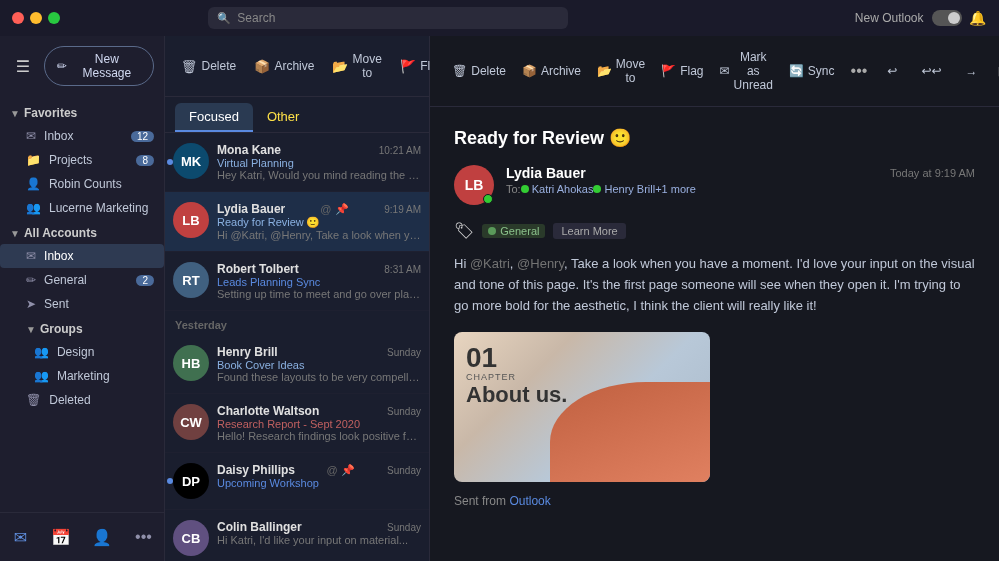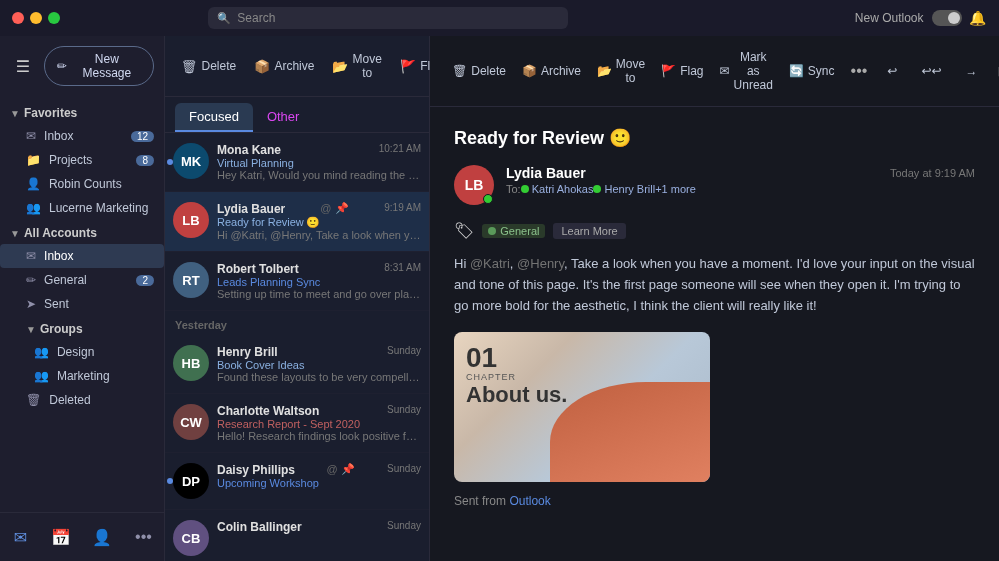--- a/index.html
+++ b/index.html
@@ -45,30 +45,30 @@
     .sidebar-bottom-btn.active { color: #6090e0; }
 
     
     .email-list { width: 265px; background: #1a1e2e; flex-shrink: 0; display: flex; flex-direction: column; border-right: 1px solid #2a2a3a; }
     .email-list-toolbar { display: flex; align-items: center; padding: 12px 10px; gap: 6px; background: #1a1e2e; border-bottom: 1px solid #2a2a3a; }
     .toolbar-btn { display: flex; align-items: center; gap: 4px; background: transparent; border: none; color: #c0c8d8; font-size: 12px; cursor: pointer; padding: 4px 6px; border-radius: 4px; }
     .toolbar-icon { font-size: 13px; }
     .filter-sort { margin-left: auto; display: flex; gap: 4px; }
 
     .tab-bar { display: flex; padding: 6px 10px 0; border-bottom: 1px solid #2a2a3a; gap: 0; }
-    .tab { padding: 6px 14px; font-size: 13px; cursor: pointer; border-radius: 6px 6px 0 0; color: #d946ef; }
+    .tab { padding: 6px 14px; font-size: 13px; cursor: pointer; border-radius: 6px 6px 0 0; color: #fde047; }
     .tab.active { background: #2a3a52; color: #fff; border-bottom: 2px solid #5a8ae0; }
 
     .email-list-items { flex: 1; overflow-y: auto; }
     .email-item { display: flex; align-items: flex-start; padding: 10px 8px; border-bottom: 1px solid #1e2030; cursor: pointer; position: relative; gap: 8px; }
     .email-item.active { background: #1e2e48; }
     .email-item.unread::before { content: ''; width: 6px; height: 6px; background: #5a8ae0; border-radius: 50%; position: absolute; left: 2px; top: 50%; transform: translateY(-50%); }
     .email-avatar { width: 36px; height: 36px; border-radius: 50%; flex-shrink: 0; display: flex; align-items: center; justify-content: center; font-weight: 600; font-size: 13px; color: #fff; }
     .email-content { flex: 1; min-width: 0; }
-    .email-header { display: flex; justify-content: space-between; align-items: flex-start; }
+    .email-header { display: flex; justify-content: space-between; align-items: center; }
     .email-sender { font-size: 12px; font-weight: 600; color: #e0e0e0; }
     .email-time { font-size: 10px; color: #777; }
     .email-subject { font-size: 11px; color: #8ab0e0; font-weight: 500; white-space: nowrap; overflow: hidden; text-overflow: ellipsis; }
     .email-preview { font-size: 11px; color: #777; white-space: nowrap; overflow: hidden; text-overflow: ellipsis; }
     .email-actions { display: flex; gap: 4px; }
     .email-action-icon { color: #666; font-size: 11px; }
     .date-divider { padding: 8px 10px 4px; font-size: 11px; color: #666; font-weight: 600; }
 
     
     .reading-pane { flex: 1; background: #161820; display: flex; flex-direction: column; overflow: hidden; }
@@ -311,20 +311,21 @@
           <div class="email-subject" style="color:#5a8ae0;">Upcoming Workshop</div>
         </div>
       </div>
       <div class="email-item">
         <div class="email-avatar" style="background: #605080;">CB</div>
         <div class="email-content">
           <div class="email-header">
             <span class="email-sender">Colin Ballinger</span>
             <span class="email-time">Sunday</span>
           </div>
+          <div class="email-preview">Hi Katri, I'd like your input on material...</div>
         </div>
       </div>
 
     </div>
   </div>
 
   <div class="reading-pane">
     <div class="reading-toolbar">
       <button class="toolbar-btn">
         <span>🗑</span>

